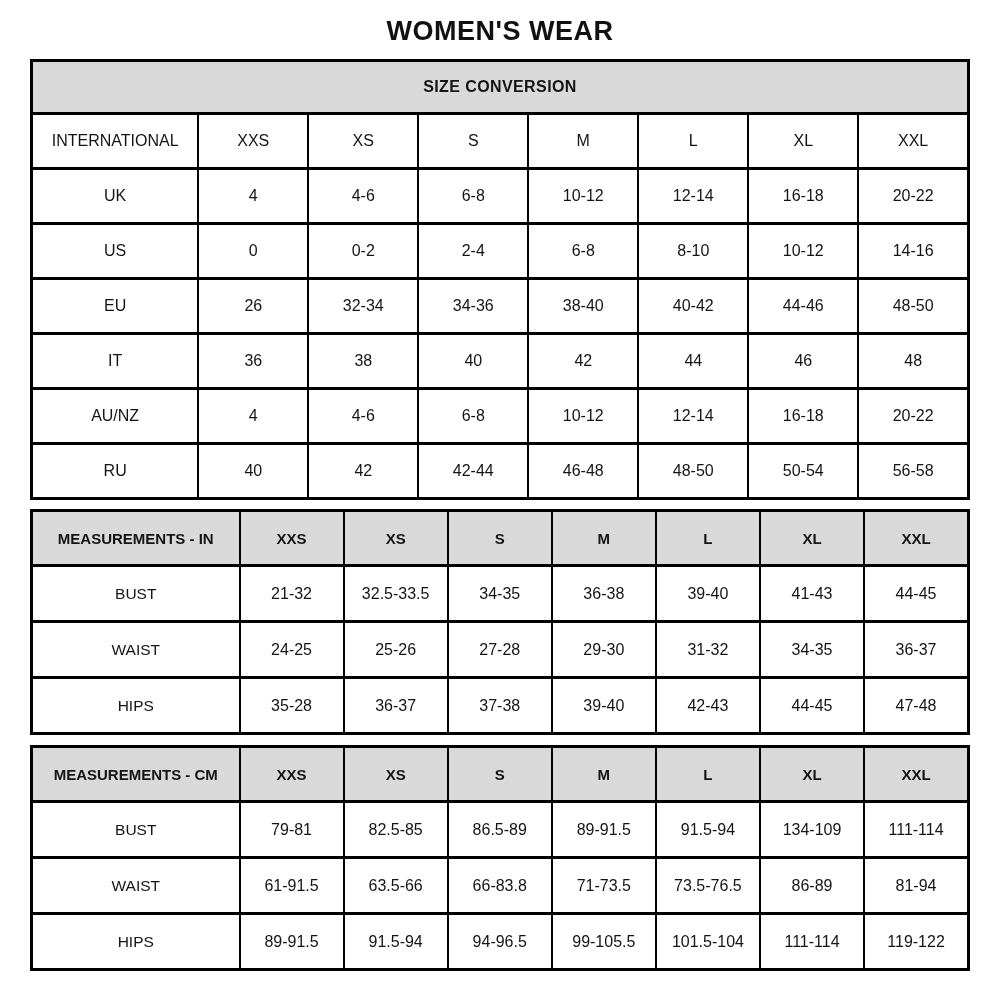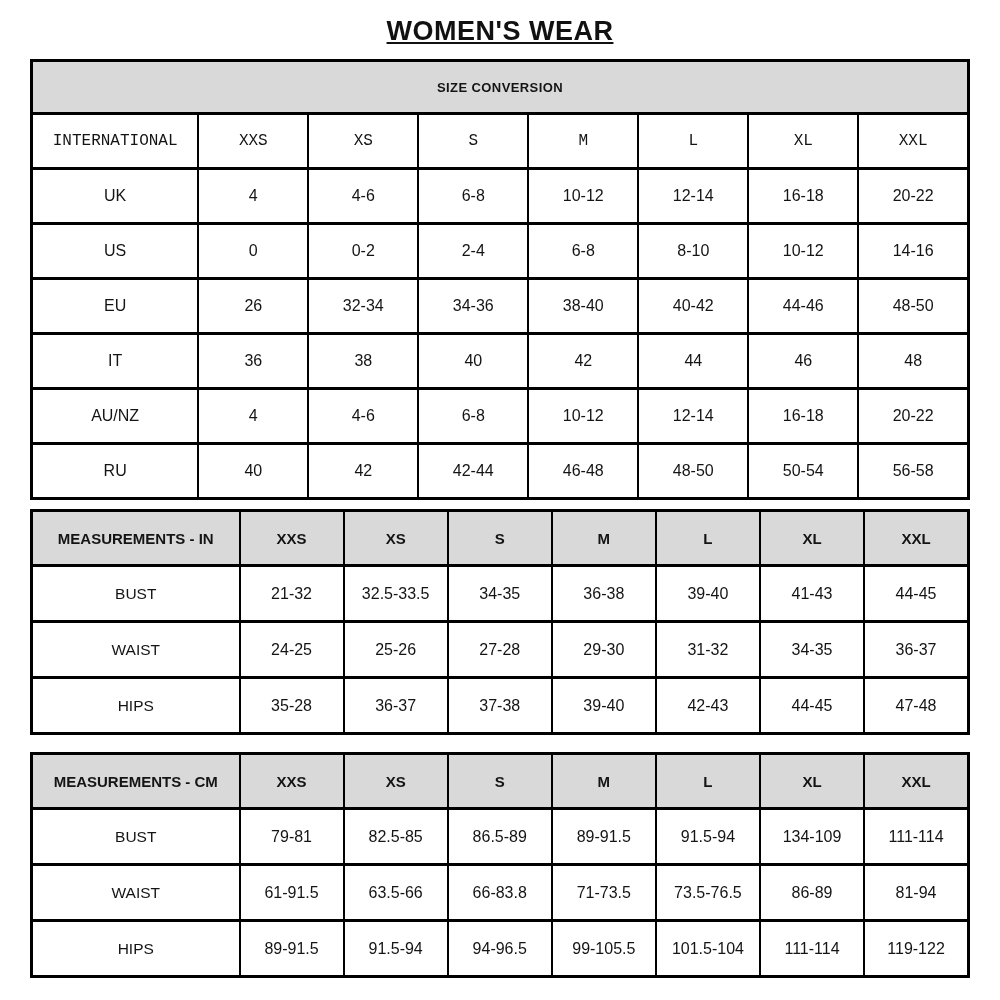--- a/index.html
+++ b/index.html
@@ -17,21 +17,20 @@
     padding: 0 30px 10px 30px;
   }
   .page-title {
     text-align: center;
     font-size: 27px;
     font-weight: 700;
     letter-spacing: 0.5px;
     margin: 0;
     padding: 16px 0 12px 0;
     color: #111111;
-    text-decoration: underline;
   }
   table.tbl {
     width: 100%;
     border-collapse: collapse;
     table-layout: fixed;
     border: 3px solid #000000;
   }
   table.tbl td {
     border-left: 2px solid #000000;
     border-right: 2px solid #000000;
@@ -39,38 +38,38 @@
     border-bottom: 3px solid #000000;
     text-align: center;
     vertical-align: middle;
     padding: 2px 4px;
     font-size: 16px;
     color: #141414;
     overflow: hidden;
     white-space: nowrap;
   }
   .t1 { margin-bottom: 9px; }
-  .t2 { margin-bottom: 17px; }
+  .t2 { margin-bottom: 10px; }
   .t1 td { height: 55px; }
   .t1 .title-cell {
     background: #d9d9d9;
     font-weight: 700;
-    font-size: 13px;
+    font-size: 16px;
     letter-spacing: 0.4px;
     height: 53px;
   }
   .t2 td, .t3 td { height: 56px; font-size: 13.5px; }
   .t2 .col-head td, .t3 .col-head td {
     background: #d9d9d9;
     font-weight: 700;
     font-size: 15px;
     height: 55px;
   }
   .t2 tbody td.row-label, .t3 tbody td.row-label { font-size: 15.5px; }
-  .t1 .col-head td { font-size: 16px; font-weight: 400; background: #ffffff; font-family: Liberation Mono, monospace; }
+  .t1 .col-head td { font-size: 16px; font-weight: 400; background: #ffffff; }
 </style>
 </head>
 <body>
 
 <div class="page">
 
   <h1 class="page-title">WOMEN'S WEAR</h1>
 
   <table class="tbl t1">
     <colgroup>

